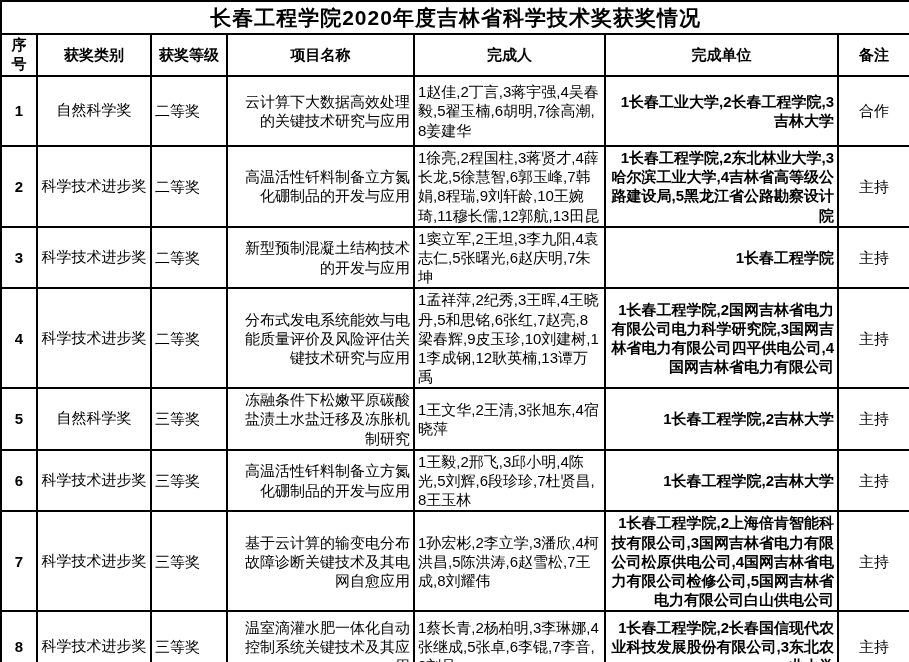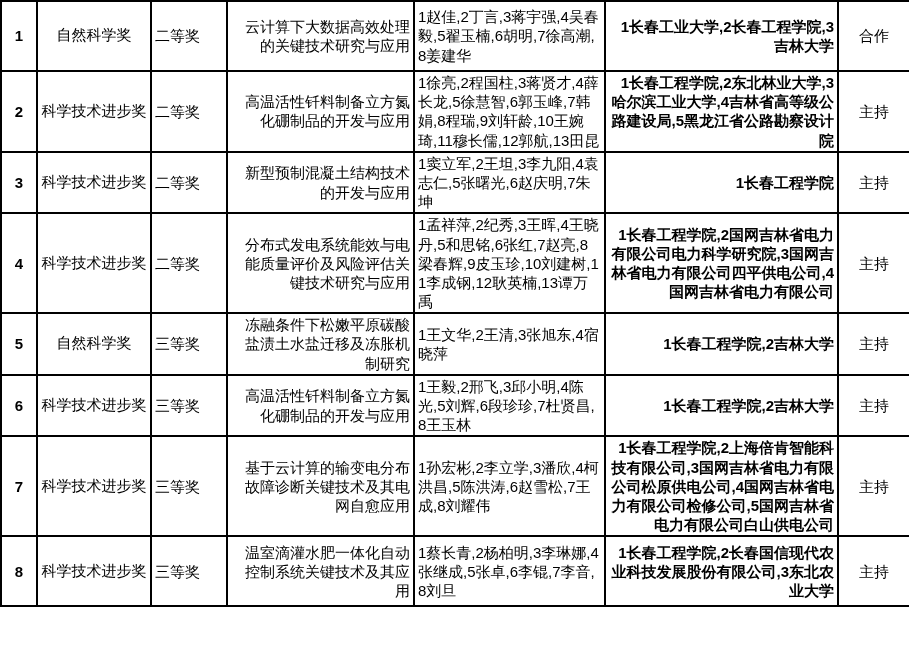--- a/index.html
+++ b/index.html
@@ -76,20 +76,32 @@
     <colgroup>
       <col class="col-seq">
       <col class="col-category">
       <col class="col-grade">
       <col class="col-project">
       <col class="col-completers">
       <col class="col-units">
       <col class="col-remark">
     </colgroup>
     <thead>
+      <tr>
+        <th class="title-cell" colspan="7">长春工程学院2020年度吉林省科学技术奖获奖情况</th>
+      </tr>
+      <tr class="header-row">
+          <th class="head-cell col-seq">序号</th>
+          <th class="head-cell col-category">获奖类别</th>
+          <th class="head-cell col-grade">获奖等级</th>
+          <th class="head-cell col-project">项目名称</th>
+          <th class="head-cell col-completers">完成人</th>
+          <th class="head-cell col-units">完成单位</th>
+          <th class="head-cell col-remark">备注</th>
+        </tr>
     </thead>
     <tbody>
         <tr>
           <td class="body-cell col-seq">1</td>
           <td class="body-cell col-category">自然科学奖</td>
           <td class="body-cell col-grade">二等奖</td>
           <td class="body-cell col-project">云计算下大数据高效处理的关键技术研究与应用</td>
           <td class="body-cell col-completers">1赵佳,2丁言,3蒋宇强,4吴春毅,5翟玉楠,6胡明,7徐高潮,8姜建华</td>
           <td class="body-cell col-units">1长春工业大学,2长春工程学院,3吉林大学</td>
           <td class="body-cell col-remark">合作</td>

